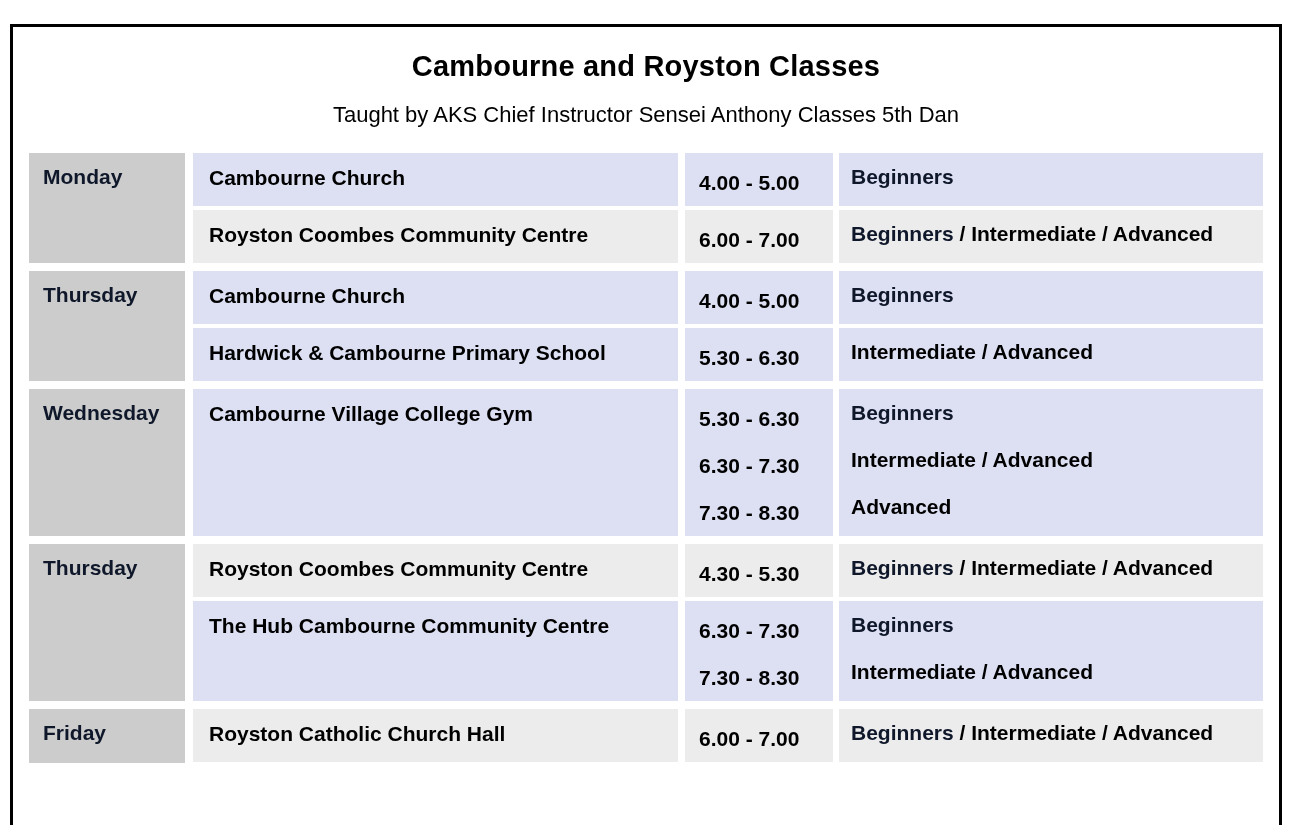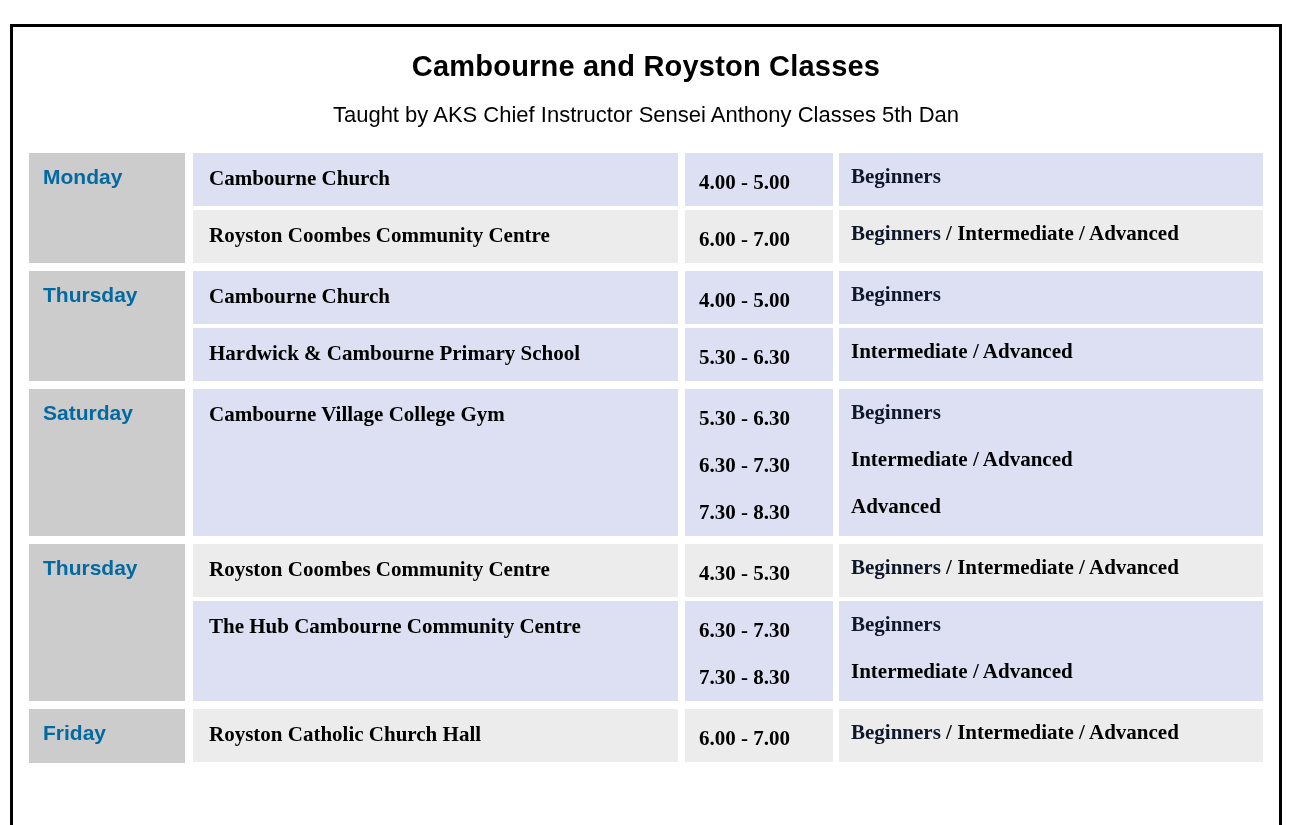--- a/index.html
+++ b/index.html
@@ -59,31 +59,30 @@
     align-items: stretch;
     margin-bottom: 8px;
   }
 
   .day-cell {
     width: 156px;
     flex: 0 0 156px;
     background: #cccccc;
     font-size: 21px;
     font-weight: bold;
-    color: #0369a1;
+    color: #0f172a;
     padding: 12px 0 18px 14px;
     box-sizing: border-box;
   }
 
   .day-sessions {
     flex: 1 1 auto;
     margin-left: 8px;
     display: flex;
     flex-direction: column;
-    font-family: Liberation Serif, serif;
   }
 
   .session-row {
     display: flex;
     align-items: stretch;
     margin-bottom: 4px;
   }
   .session-row:last-child {
     margin-bottom: 0;
   }
@@ -201,21 +200,21 @@
               <div class="time-cell tint-blue">
                 <div class="slot-line">5.30 - 6.30</div>
               </div>
               <div class="level-cell tint-blue">
                 <div class="slot-line"><span class="beginners"></span><span>Intermediate / Advanced</span></div>
               </div>
             </div>
           </div>
         </div>
         <div class="day-group">
-          <div class="day-cell">Saturday</div>
+          <div class="day-cell">Wednesday</div>
           <div class="day-sessions">
             <div class="session-row">
               <div class="venue-cell tint-blue">Cambourne Village College Gym</div>
               <div class="time-cell tint-blue">
                 <div class="slot-line">5.30 - 6.30</div>
                 <div class="slot-line">6.30 - 7.30</div>
                 <div class="slot-line">7.30 - 8.30</div>
               </div>
               <div class="level-cell tint-blue">
                 <div class="slot-line"><span class="beginners">Beginners</span><span></span></div>

